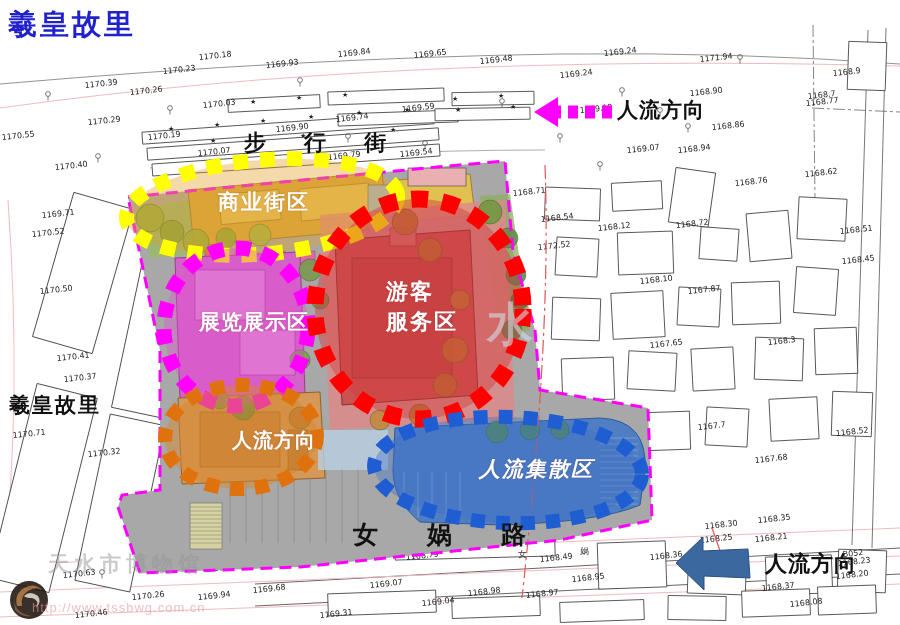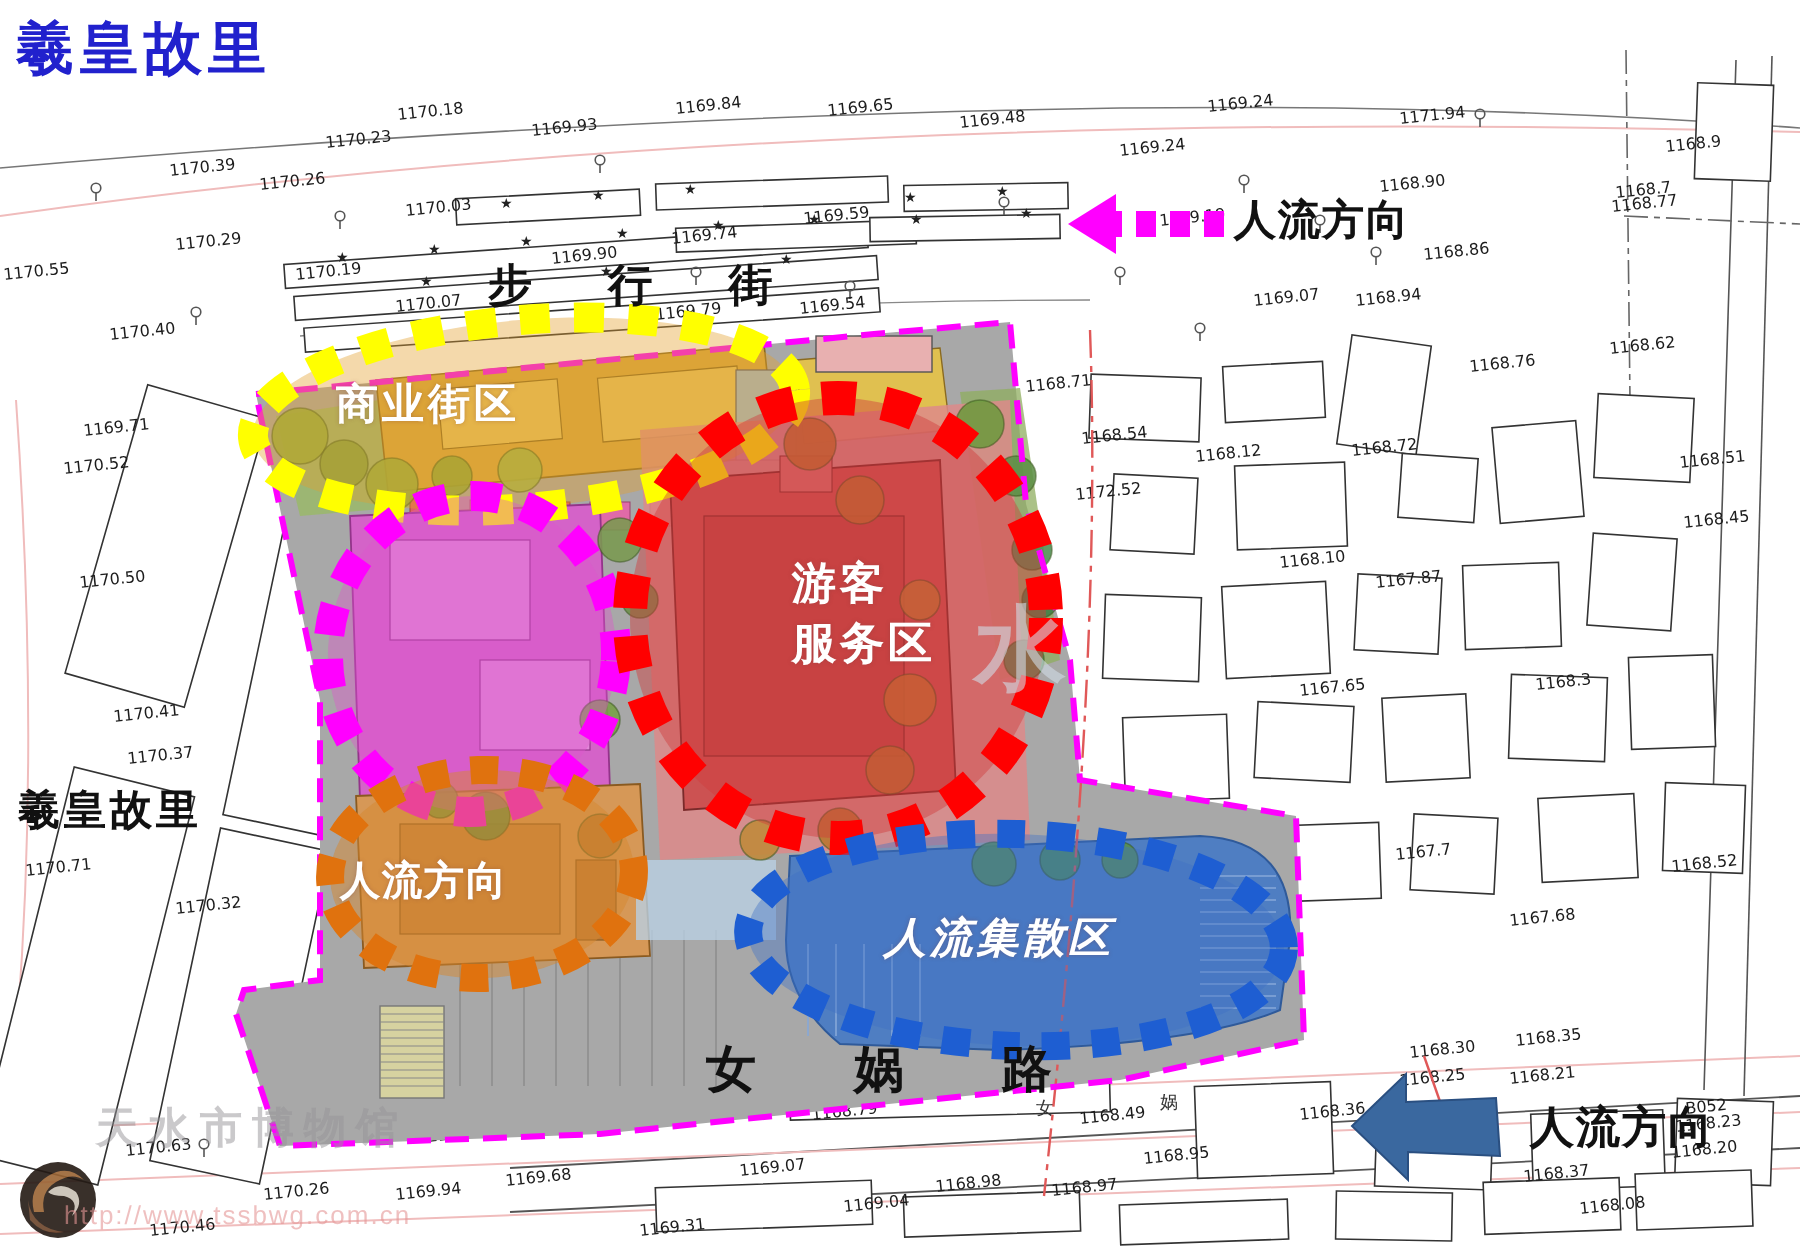--- a/index.html
+++ b/index.html
@@ -4,25 +4,25 @@
 <style>
   html,body{margin:0;padding:0;background:#e8e8e8;}
   .stage{position:relative;width:900px;height:625px;background:#ffffff;overflow:hidden;
          font-family:"Liberation Sans",sans-serif;}
   svg{position:absolute;left:0;top:0;}
   .elev{font-family:"DejaVu Sans",sans-serif;font-size:8px;fill:#1c1c1c;}
   .star{font-size:7px;fill:#222;}
   .rn{font-size:9px;fill:#333;}
   .lbl{position:absolute;white-space:nowrap;}
   .title{left:8px;top:5px;font-size:29px;font-weight:bold;letter-spacing:3px;}
-  .zl{font-weight:bold;color:#fff;text-align:left;white-space:pre-line;
+  .zl{font-weight:bold;color:#fff;text-align:right;white-space:pre-line;
       text-shadow:0 0 2px rgba(120,60,60,.35);}
   .zl0{left:168px;top:188px;width:142px;font-size:21px;letter-spacing:2px;}
   .zl1{left:163px;top:308px;width:146px;font-size:21px;letter-spacing:1px;}
-  .zl2{left:386px;top:277px;width:120px;font-size:22px;text-align:left;line-height:1.35;letter-spacing:2px;margin-left:10px;}
+  .zl2{left:386px;top:277px;width:120px;font-size:22px;text-align:left;line-height:1.35;letter-spacing:2px;}
   .zl3{left:170px;top:427px;width:146px;font-size:20px;letter-spacing:1px;}
   .zl4{left:442px;top:455px;width:152px;font-size:21px;letter-spacing:2px;}
   .street{color:#111;font-weight:600;}
   .st-ped{left:244px;top:128px;font-size:22px;letter-spacing:16px;}
   .st-nw{left:353px;top:518px;font-size:25px;font-weight:700;letter-spacing:21px;}
   .st-xh{left:9px;top:391px;font-size:21px;font-weight:700;letter-spacing:2px;text-align:right;}
   .arr-lbl{color:#111;font-weight:600;}
   .al-flow{left:617px;top:96px;font-size:21px;letter-spacing:1px;}
   .al-veh{left:765px;top:549px;font-size:22px;letter-spacing:1px;}
   .wm-name{left:48px;top:550px;font-size:21px;font-weight:bold;letter-spacing:5px;
@@ -365,20 +365,21 @@
     <circle cx="29" cy="600" r="19" fill="#241a14"></circle>
     <path d="M17,606 Q14,594 24,588 Q34,582 42,590 Q36,586 28,591 Q20,596 22,606 Z" fill="#9a6434"></path>
     <path d="M24,596 Q30,590 38,596 Q42,602 36,608 Q40,600 32,598 Q26,598 24,596 Z" fill="#c8c0b4"></path>
     <path d="M14,600 Q16,614 32,616 Q22,618 15,610 Z" fill="#6b442a"></path>
   </g>
 </svg>
 
 <div class="lbl title" style="color: rgb(33, 33, 205);">羲皇故里</div>
 
 <div class="lbl zl zl0" style="color: rgb(255, 255, 255);">商业街区</div>
+<div class="lbl zl zl1" style="color: rgb(255, 255, 255);">展览展示区</div>
 <div class="lbl zl zl2" style="color: rgb(255, 255, 255);">游客
 服务区</div>
 <div class="lbl zl zl3" style="color: rgb(255, 255, 255);">人流方向</div>
 <div class="lbl zl zl4" style="color: rgb(255, 255, 255); font-style: italic;">人流集散区</div>
 
 <div class="lbl street st-ped">步 行 街</div>
 <div class="lbl street st-nw">女 娲 路</div>
 <div class="lbl street st-xh">羲皇故里</div>
 
 <div class="lbl arr-lbl al-flow">人流方向</div>

